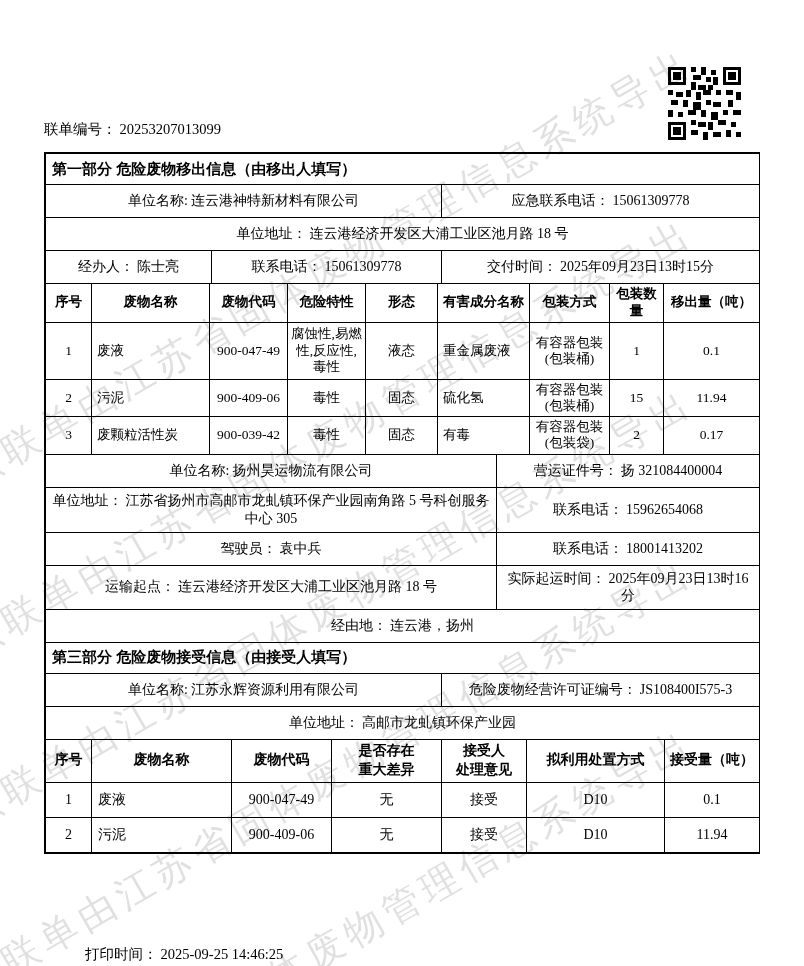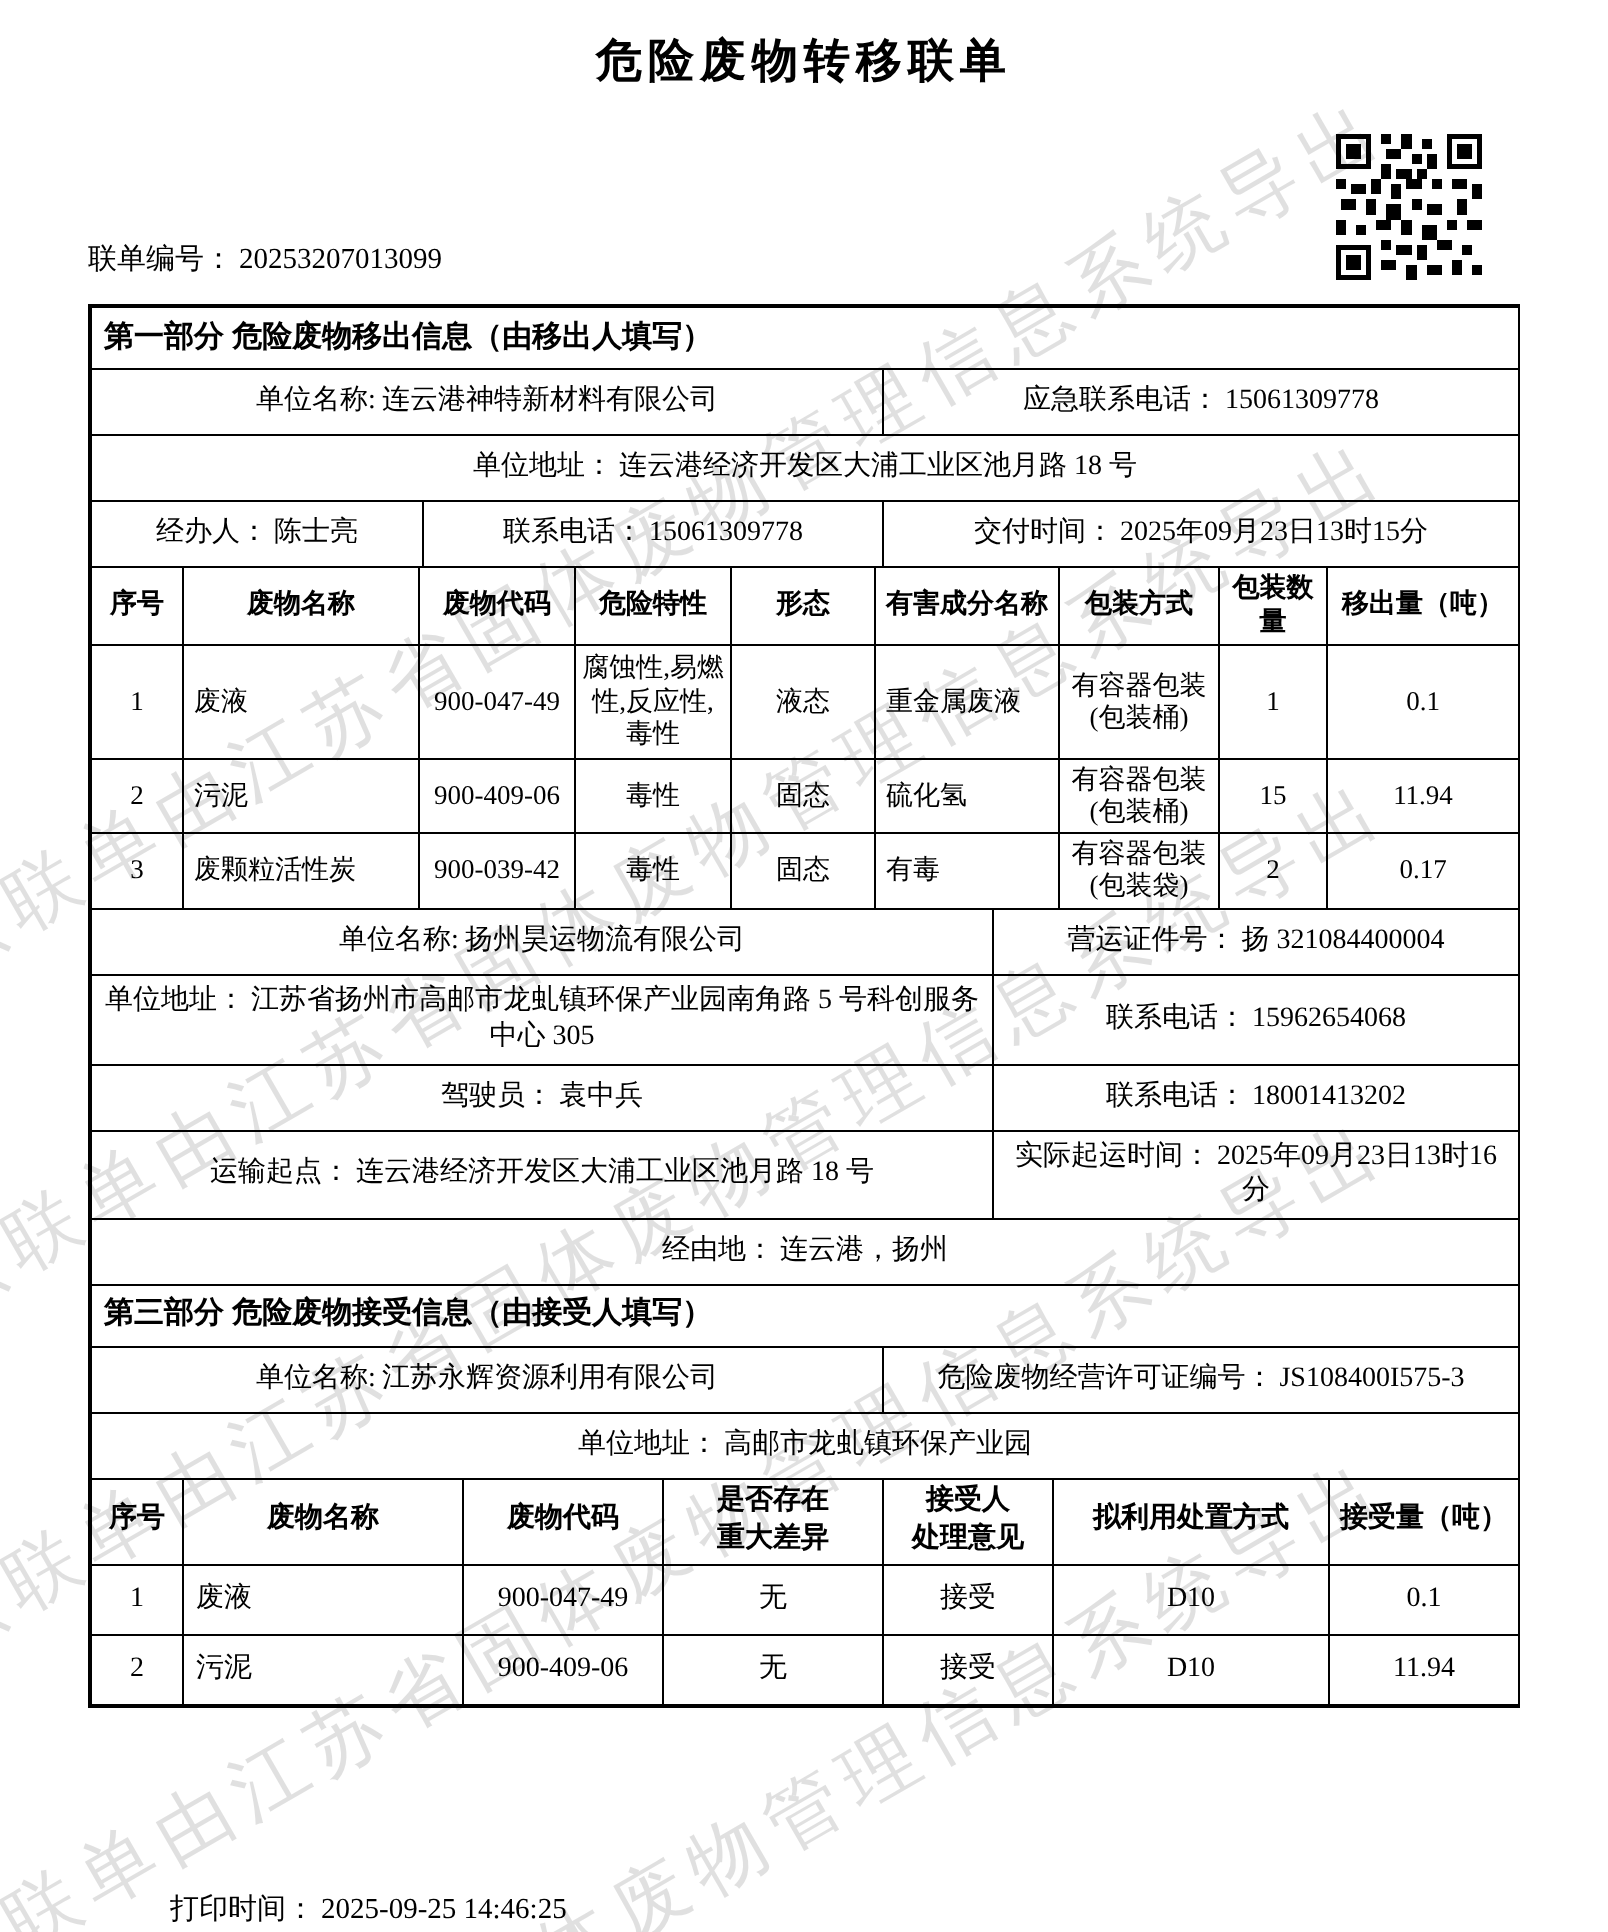--- a/index.html
+++ b/index.html
@@ -84,21 +84,20 @@
 <div class="page">
 
   <div class="watermarks">
     <span class="wm-line wm-1">该联单由江苏省固体废物管理信息系统导出</span>
     <span class="wm-line wm-2">该联单由江苏省固体废物管理信息系统导出</span>
     <span class="wm-line wm-3">该联单由江苏省固体废物管理信息系统导出</span>
     <span class="wm-line wm-4">该联单由江苏省固体废物管理信息系统导出</span>
     <span class="wm-line wm-5">该联单由江苏省固体废物管理信息系统导出</span>
   </div>
 
-  <h1 class="doc-title">危险废物转移联单</h1>
 
   <svg class="qr" viewBox="0 0 29 29" shape-rendering="crispEdges">
     <rect x="0" y="0" width="29" height="29" fill="#fff"></rect>
     <g fill="#000">
       <rect x="0" y="0" width="7" height="7"></rect>
         <rect x="1" y="1" width="5" height="5" fill="#fff"></rect>
         <rect x="2" y="2" width="3" height="3"></rect>
       <rect x="22" y="0" width="7" height="7"></rect>
         <rect x="23" y="1" width="5" height="5" fill="#fff"></rect>
         <rect x="24" y="2" width="3" height="3"></rect>

